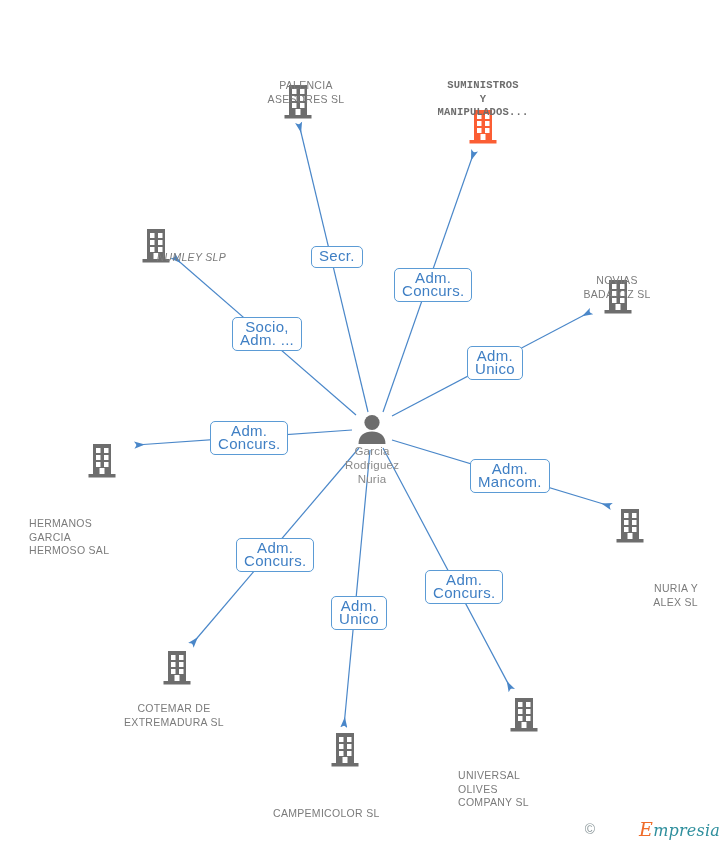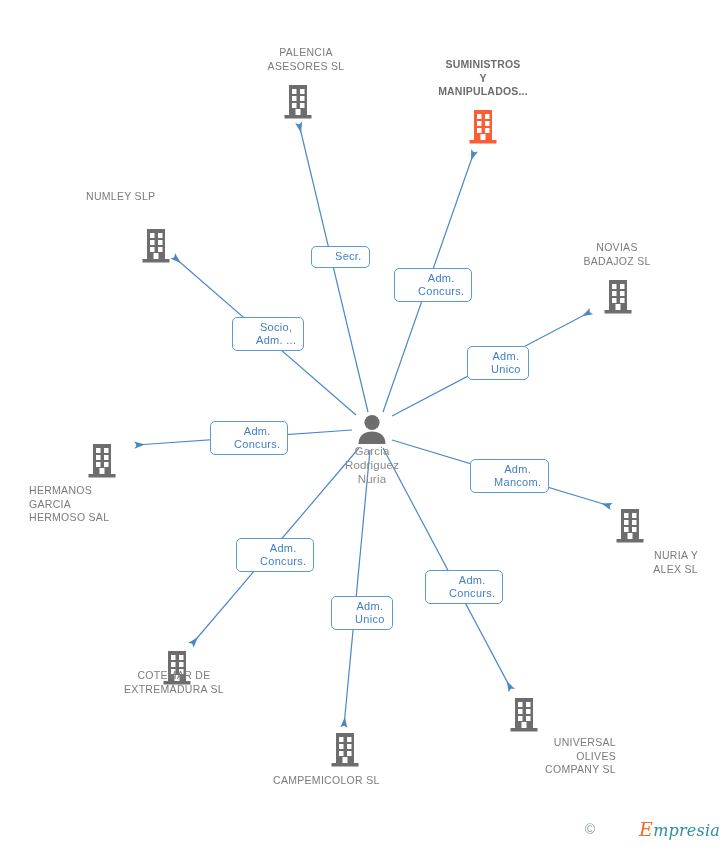--- a/index.html
+++ b/index.html
@@ -28,20 +28,21 @@
     position: absolute;
     text-align: center;
     width: 140px;
   }
   .node-label {
     font-size: 10.5px;
     color: #7b7b7b;
     line-height: 13.5px;
     letter-spacing: 0.3px;
     white-space: pre-line;
+    margin-top: 33px;
   }
   .node-label.highlight {
     color: #6d6d6d;
     font-weight: bold;
     letter-spacing: 0.2px;
   }
   .node-icon {
     display: block;
     margin: 0 auto;
   }
@@ -51,24 +52,24 @@
     line-height: 14px;
     white-space: pre-line;
     letter-spacing: 0.2px;
   }
   .edge-label {
     position: absolute;
     border: 1px solid #5b9bd5;
     border-radius: 5px;
     background: #ffffff;
     color: #3f7fc4;
-    font-size: 11px;
+    font-size: 15px;
     line-height: 12.5px;
     text-align: center;
-    padding: 3px 7px 4px 23px;
+    padding: 3px 7px 4px 7px;
     white-space: pre-line;
     letter-spacing: 0.3px;
     box-sizing: border-box;
   }
   #watermark {
     position: absolute;
     right: 8px;
     bottom: 10px;
     display: flex;
     align-items: center;
@@ -158,37 +159,37 @@
           <rect x="9" y="5" width="4.5" height="5" fill="#ffffff"></rect>
           <rect x="17" y="5" width="4.5" height="5" fill="#ffffff"></rect>
           <rect x="9" y="12" width="4.5" height="5" fill="#ffffff"></rect>
           <rect x="17" y="12" width="4.5" height="5" fill="#ffffff"></rect>
           <rect x="9" y="19" width="4.5" height="5" fill="#ffffff"></rect>
           <rect x="17" y="19" width="4.5" height="5" fill="#ffffff"></rect>
           <rect x="12.5" y="25" width="5" height="6" fill="#ffffff"></rect>
           <rect x="1.5" y="31" width="27" height="3.5" fill="#fb5e34"></rect>
         </svg>
       </div>
-      <div class="node-label highlight" style="position: absolute; left: 413px; top: 58px; width: 140px; text-align: center;">SUMINISTROS
+      <div class="node-label highlight" style="position: absolute; left: 413px; top: 46px; width: 140px; text-align: center; font-family: Liberation Mono, monospace;">SUMINISTROS
 Y
 MANIPULADOS...</div>
       <div style="position: absolute; left: 141px; top: 228px;">
         <svg class="node-icon" width="30" height="36" viewBox="0 0 30 36">
           <path d="M6 1 H24 V31 H6 Z" fill="#6d6d6d"></path>
           <rect x="9" y="5" width="4.5" height="5" fill="#ffffff"></rect>
           <rect x="17" y="5" width="4.5" height="5" fill="#ffffff"></rect>
           <rect x="9" y="12" width="4.5" height="5" fill="#ffffff"></rect>
           <rect x="17" y="12" width="4.5" height="5" fill="#ffffff"></rect>
           <rect x="9" y="19" width="4.5" height="5" fill="#ffffff"></rect>
           <rect x="17" y="19" width="4.5" height="5" fill="#ffffff"></rect>
           <rect x="12.5" y="25" width="5" height="6" fill="#ffffff"></rect>
           <rect x="1.5" y="31" width="27" height="3.5" fill="#6d6d6d"></rect>
         </svg>
       </div>
-      <div class="node-label" style="position: absolute; left: 86px; top: 190px; width: 140px; text-align: left;">NUMLEY SLP</div>
+      <div class="node-label" style="position: absolute; left: 86px; top: 218px; width: 140px; text-align: right; font-style: italic;">NUMLEY SLP</div>
       <div style="position: absolute; left: 603px; top: 279px;">
         <svg class="node-icon" width="30" height="36" viewBox="0 0 30 36">
           <path d="M6 1 H24 V31 H6 Z" fill="#6d6d6d"></path>
           <rect x="9" y="5" width="4.5" height="5" fill="#ffffff"></rect>
           <rect x="17" y="5" width="4.5" height="5" fill="#ffffff"></rect>
           <rect x="9" y="12" width="4.5" height="5" fill="#ffffff"></rect>
           <rect x="17" y="12" width="4.5" height="5" fill="#ffffff"></rect>
           <rect x="9" y="19" width="4.5" height="5" fill="#ffffff"></rect>
           <rect x="17" y="19" width="4.5" height="5" fill="#ffffff"></rect>
           <rect x="12.5" y="25" width="5" height="6" fill="#ffffff"></rect>
@@ -249,21 +250,21 @@
           <rect x="9" y="5" width="4.5" height="5" fill="#ffffff"></rect>
           <rect x="17" y="5" width="4.5" height="5" fill="#ffffff"></rect>
           <rect x="9" y="12" width="4.5" height="5" fill="#ffffff"></rect>
           <rect x="17" y="12" width="4.5" height="5" fill="#ffffff"></rect>
           <rect x="9" y="19" width="4.5" height="5" fill="#ffffff"></rect>
           <rect x="17" y="19" width="4.5" height="5" fill="#ffffff"></rect>
           <rect x="12.5" y="25" width="5" height="6" fill="#ffffff"></rect>
           <rect x="1.5" y="31" width="27" height="3.5" fill="#6d6d6d"></rect>
         </svg>
       </div>
-      <div class="node-label" style="position: absolute; left: 476px; top: 736px; width: 140px; text-align: right;">UNIVERSAL
+      <div class="node-label" style="position: absolute; left: 458px; top: 736px; width: 140px; text-align: left;">UNIVERSAL
 OLIVES
 COMPANY SL</div>
       <div style="position: absolute; left: 330px; top: 732px;">
         <svg class="node-icon" width="30" height="36" viewBox="0 0 30 36">
           <path d="M6 1 H24 V31 H6 Z" fill="#6d6d6d"></path>
           <rect x="9" y="5" width="4.5" height="5" fill="#ffffff"></rect>
           <rect x="17" y="5" width="4.5" height="5" fill="#ffffff"></rect>
           <rect x="9" y="12" width="4.5" height="5" fill="#ffffff"></rect>
           <rect x="17" y="12" width="4.5" height="5" fill="#ffffff"></rect>
           <rect x="9" y="19" width="4.5" height="5" fill="#ffffff"></rect>

